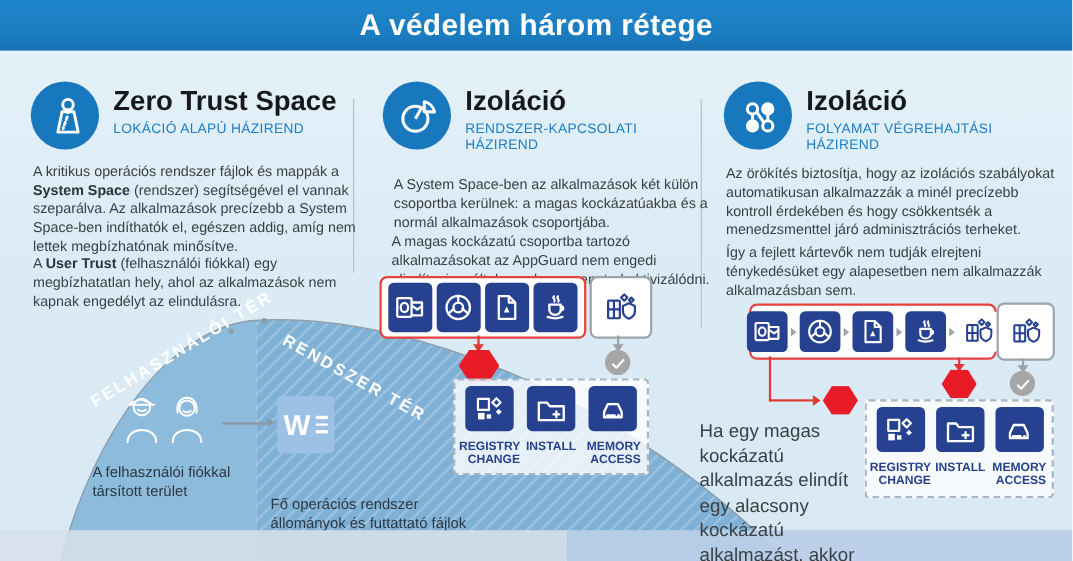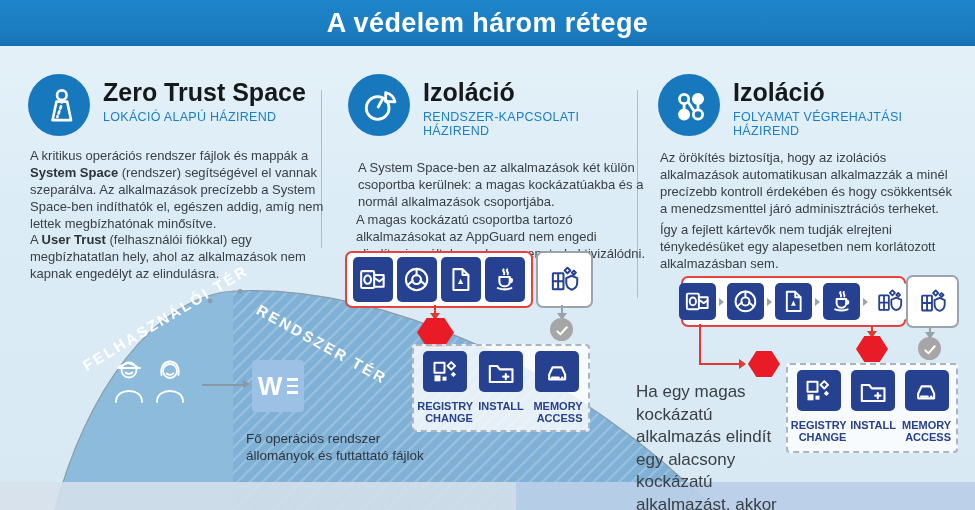--- a/index.html
+++ b/index.html
@@ -258,22 +258,22 @@
     <div class="circle">
       <svg viewBox="0 0 24 24">
           <use href="#i-nodes"></use>
         </svg>
     </div>
     <div>
       <div class="ctitle">Izoláció</div>
       <div class="csub">FOLYAMAT VÉGREHAJTÁSI HÁZIREND</div>
     </div>
   </div>
-  <p class="para" style="left:660px;top:150px;width:302px;margin:0">Az örökítés biztosítja, hogy az izolációs alkalmazások automatikusan alkalmazzák a minél precízebb kontroll érdekében és hogy csökkentsék a menedzsmenttel járó adminisztrációs terheket.</p>
-  <p class="para" style="left:660px;top:222px;width:302px;margin:0">Így a fejlett kártevők nem tudják elrejteni ténykedésüket egy alapesetben nem korlátozott alkalmazásban sem.</p>
+  <p class="para" style="left:660px;top:150px;width:302px;margin:0">Az örökítés biztosítja, hogy az izolációs szabályokat automatikusan alkalmazzák a minél precízebb kontroll érdekében és hogy csökkentsék a menedzsmenttel járó adminisztrációs terheket.</p>
+  <p class="para" style="left:660px;top:222px;width:302px;margin:0">Így a fejlett kártevők nem tudják elrejteni ténykedésüket egy alapesetben nem alkalmazzák alkalmazásban sem.</p>
 
   <div class="redbox gap2" style="left:681px;top:276px;width:221px;height:47px">
     <div class="tile t37">
         <svg viewBox="0 0 24 24">
           <use href="#i-outlook"></use>
         </svg>
       </div>
     <div class="flowarrow"></div>
     <div class="tile t37">
         <svg viewBox="0 0 24 24">
@@ -396,20 +396,21 @@
 
   <div class="wordicon" style="left:252px;top:360px">
     <span class="w">W</span>
     <span class="lines">
         <i></i>
         <i></i>
         <i></i>
       </span>
   </div>
 
-  <div class="caption" style="left:246px;top:430px;width:182px">Fő operációs rendszer állományok és futtattató fájlok</div>
+  <div class="caption" style="left:84px;top:421px;width:170px">A felhasználói fiókkal társított terület</div>
+  <div class="caption" style="left:246px;top:450px;width:182px">Fő operációs rendszer állományok és futtattató fájlok</div>
 
   <div class="bar barL"></div>
   <div class="bar barR"></div>
   <div class="bartext" style="left:85px;width:160px">INDÍTÁSI SZABÁLYZAT</div>
   <div class="bartext" style="left:540px;width:240px">INDÍTÁS UTÁNI SZABÁLYZAT</div>
 
 </div>
 
 </body></html>

